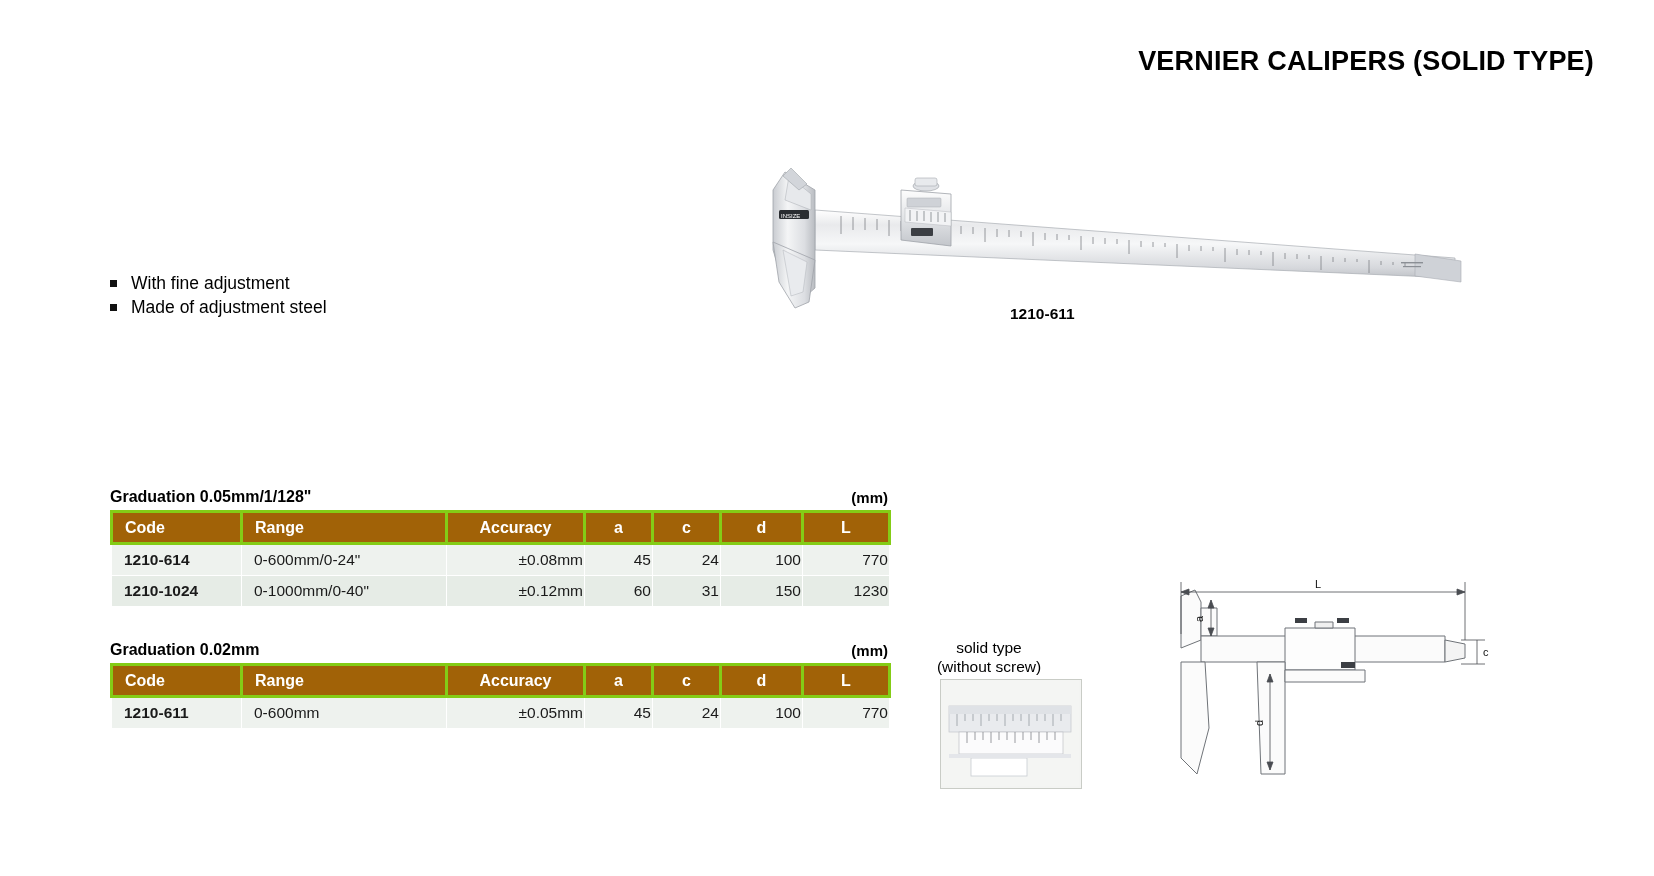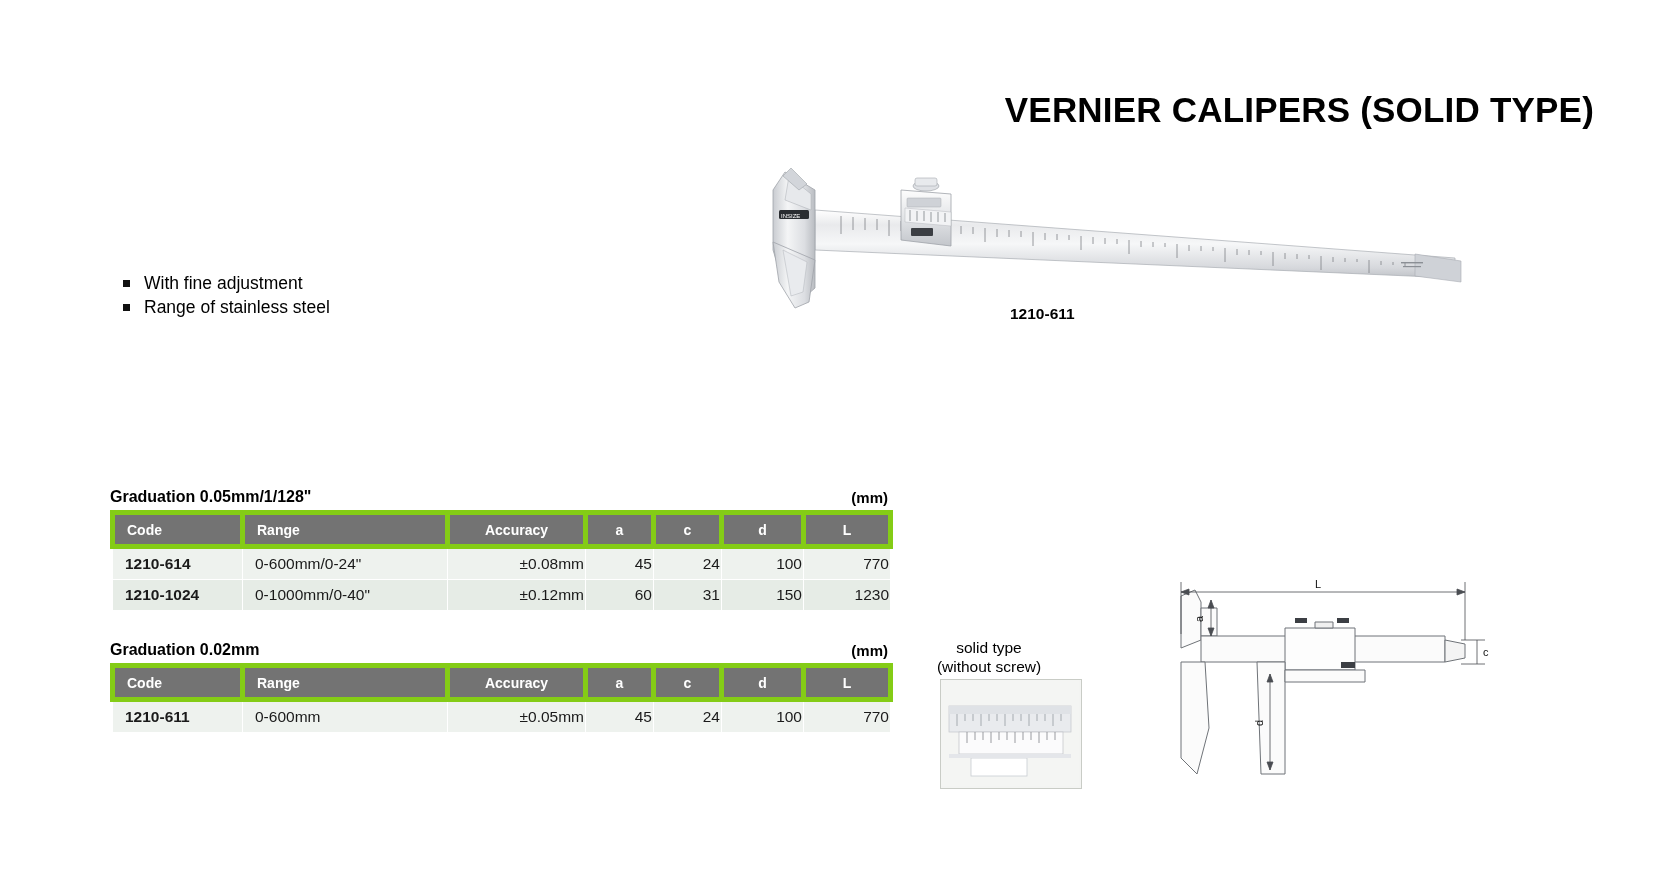--- a/index.html
+++ b/index.html
@@ -18,31 +18,30 @@
   #page {
     position: absolute;
     inset: 0;
   }
 
   
   .page-title {
     position: absolute;
     right: 60px;
     top: 46px;
-    font-size: 35px;
+    font-size: 27px;
     font-weight: bold;
     letter-spacing: 0.2px;
     white-space: nowrap;
-    margin-top: 44px;
   }
 
   
   .features {
     position: absolute;
-    left: 123px;
+    left: 110px;
     top: 272px;
     list-style: none;
     margin: 0;
     padding: 0;
   }
   .features li {
     font-size: 17.5px;
     line-height: 23.5px;
     position: relative;
     padding-left: 21px;
@@ -108,26 +107,26 @@
   }
   table.spec col.c-code  { width: 130px; }
   table.spec col.c-range { width: 205px; }
   table.spec col.c-acc   { width: 138px; }
   table.spec col.c-a     { width: 68px; }
   table.spec col.c-c     { width: 68px; }
   table.spec col.c-d     { width: 82px; }
   table.spec col.c-L     { width: 87px; }
 
   table.spec thead th {
-    background: #737373;
+    background: #a16207;
     color: #ffffff;
-    font-size: 14px;
+    font-size: 16px;
     font-weight: bold;
     height: 27px;
-    border: 5px solid #84cc16;
+    border: 3px solid #84cc16;
     text-align: center;
   }
   table.spec thead th.left {
     text-align: left;
     padding-left: 12px;
   }
   table.spec tbody td {
     height: 28px;
     font-size: 15.5px;
     border: 1px solid #ffffff;
@@ -185,21 +184,21 @@
 
   <div class="page-title">VERNIER CALIPERS (SOLID TYPE)</div>
 
   <ul class="features">
     <li>
       <span class="sq"></span>
       <span>With fine adjustment</span>
     </li>
     <li>
       <span class="sq"></span>
-      <span>Range of stainless steel</span>
+      <span>Made of adjustment steel</span>
     </li>
   </ul>
 
   <div class="caliper-photo">
     <svg width="710" height="185" viewBox="0 0 710 185">
       <defs>
         <linearGradient id="beam" x1="0" y1="0" x2="0" y2="1">
           <stop offset="0" stop-color="#ffffff"></stop>
           <stop offset="0.22" stop-color="#e9eaec"></stop>
           <stop offset="0.5" stop-color="#f6f7f8"></stop>

